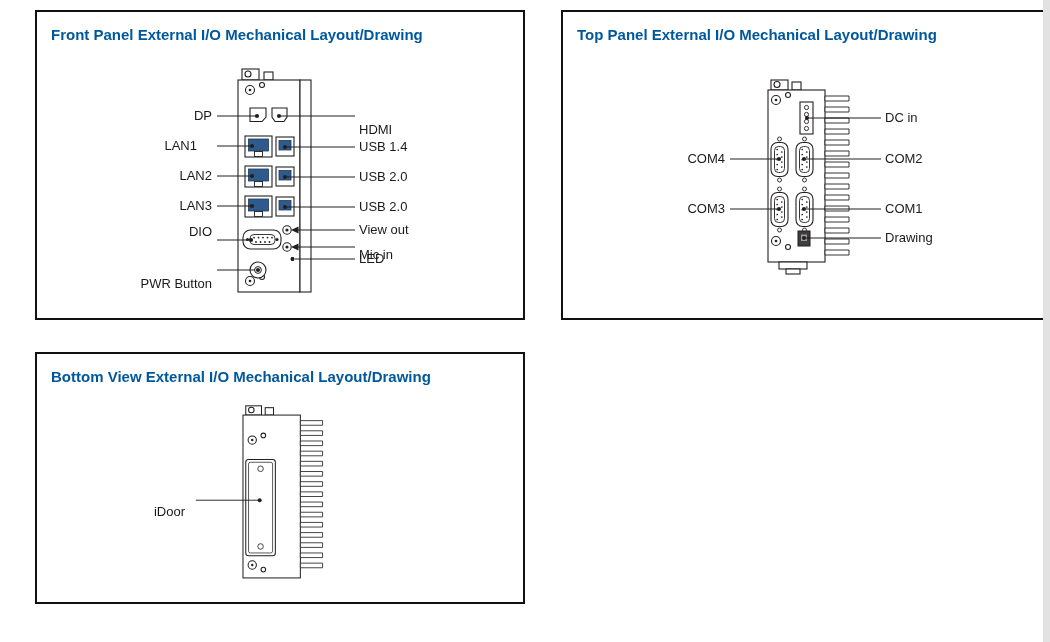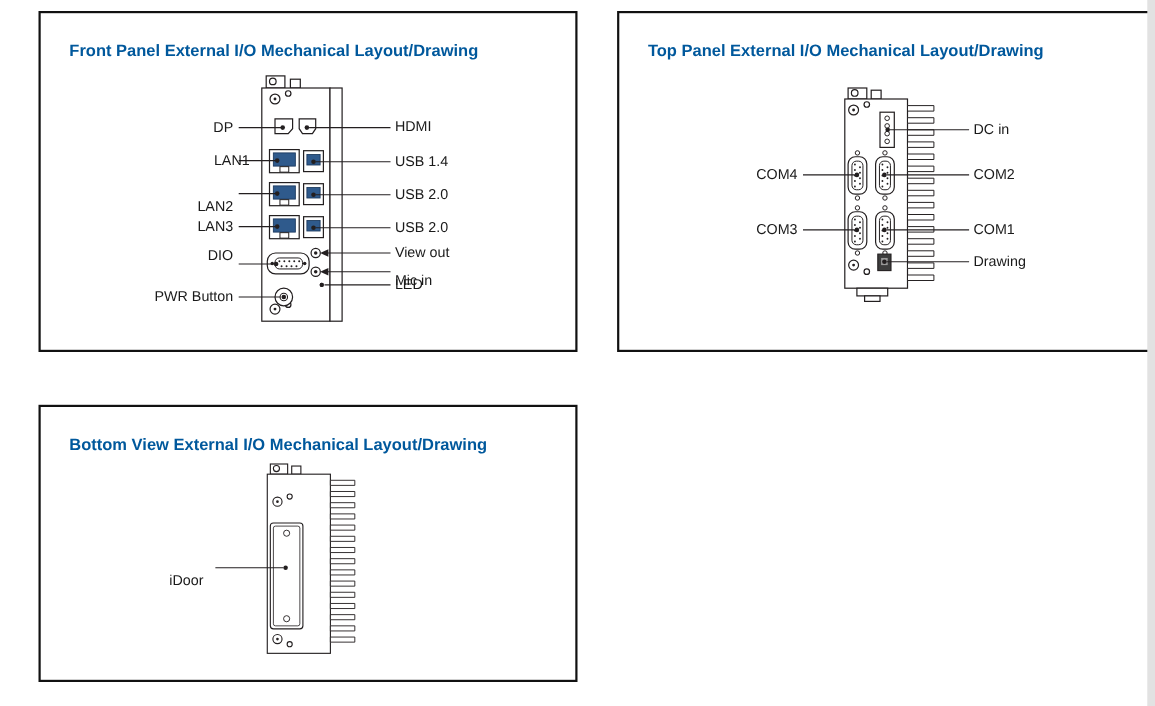--- a/index.html
+++ b/index.html
@@ -11,23 +11,23 @@
     font-family: "Liberation Sans", sans-serif;
     overflow: hidden;
   }
   .panel {
     position: absolute;
     border: 2px solid #111111;
     background: #ffffff;
   }
   .panel-front  { left: 35px;  top: 10px;  width: 490px; height: 310px; }
   .panel-top    { left: 561px; top: 10px;  width: 492px; height: 310px; }
-  .panel-bottom { left: 35px;  top: 368px; width: 490px; height: 252px; }
+  .panel-bottom { left: 35px;  top: 352px; width: 490px; height: 252px; }
   .panel-title {
-    position: absolute; left: 14px; top: 14px; margin: 12px;
+    position: absolute; left: 14px; top: 14px; margin: 0;
     font-size: 15px; font-weight: bold; color: #00589c;
     white-space: nowrap;
   }
   .drawing { position: absolute; left: 0; top: 0; width: 100%; height: 100%; }
   .label {
     position: absolute;
     font-size: 13px; line-height: 16px; color: #1a1a1a;
     white-space: nowrap;
   }
   .label.r { text-align: left; }
@@ -157,27 +157,27 @@
       <circle cx="248" cy="135" r="2.1"></circle>
       <circle cx="248" cy="165" r="2.1"></circle>
       <circle cx="248" cy="195" r="2.1"></circle>
       <path d="M254 218 l7.5 -3.4 v6.8 z"></path>
       <path d="M254 235 l7.5 -3.4 v6.8 z"></path>
       <circle cx="255.5" cy="247" r="1.9"></circle>
     </g>
   </svg>
 
   <span class="label l" style="right:311px; top:96px">DP</span>
-  <span class="label l" style="right:296px; top:126px">LAN1</span>
-  <span class="label l" style="right:311px; top:168px">LAN2</span>
+  <span class="label l" style="right:326px; top:126px">LAN1</span>
+  <span class="label l" style="right:311px; top:156px">LAN2</span>
   <span class="label l" style="right:311px; top:186px">LAN3</span>
   <span class="label l" style="right:311px; top:212px">DIO</span>
-  <span class="label l" style="right:311px; top:250px">PWR Button</span>
-
-  <span class="label r" style="left:322px; top:95px">HDMI</span>
+  <span class="label l" style="right:311px; top:264px">PWR Button</span>
+
+  <span class="label r" style="left:322px; top:110px">HDMI</span>
   <span class="label r" style="left:322px; top:127px">USB 1.4</span>
   <span class="label r" style="left:322px; top:157px">USB 2.0</span>
   <span class="label r" style="left:322px; top:187px">USB 2.0</span>
   <span class="label r" style="left:322px; top:210px">View out</span>
   <span class="label r" style="left:322px; top:235px">Mic in</span>
   <span class="label r" style="left:322px; top:239px">LED</span>
 </section>
 
 <section class="panel panel-top">
   <h2 class="panel-title">Top Panel External I/O Mechanical Layout/Drawing</h2>

